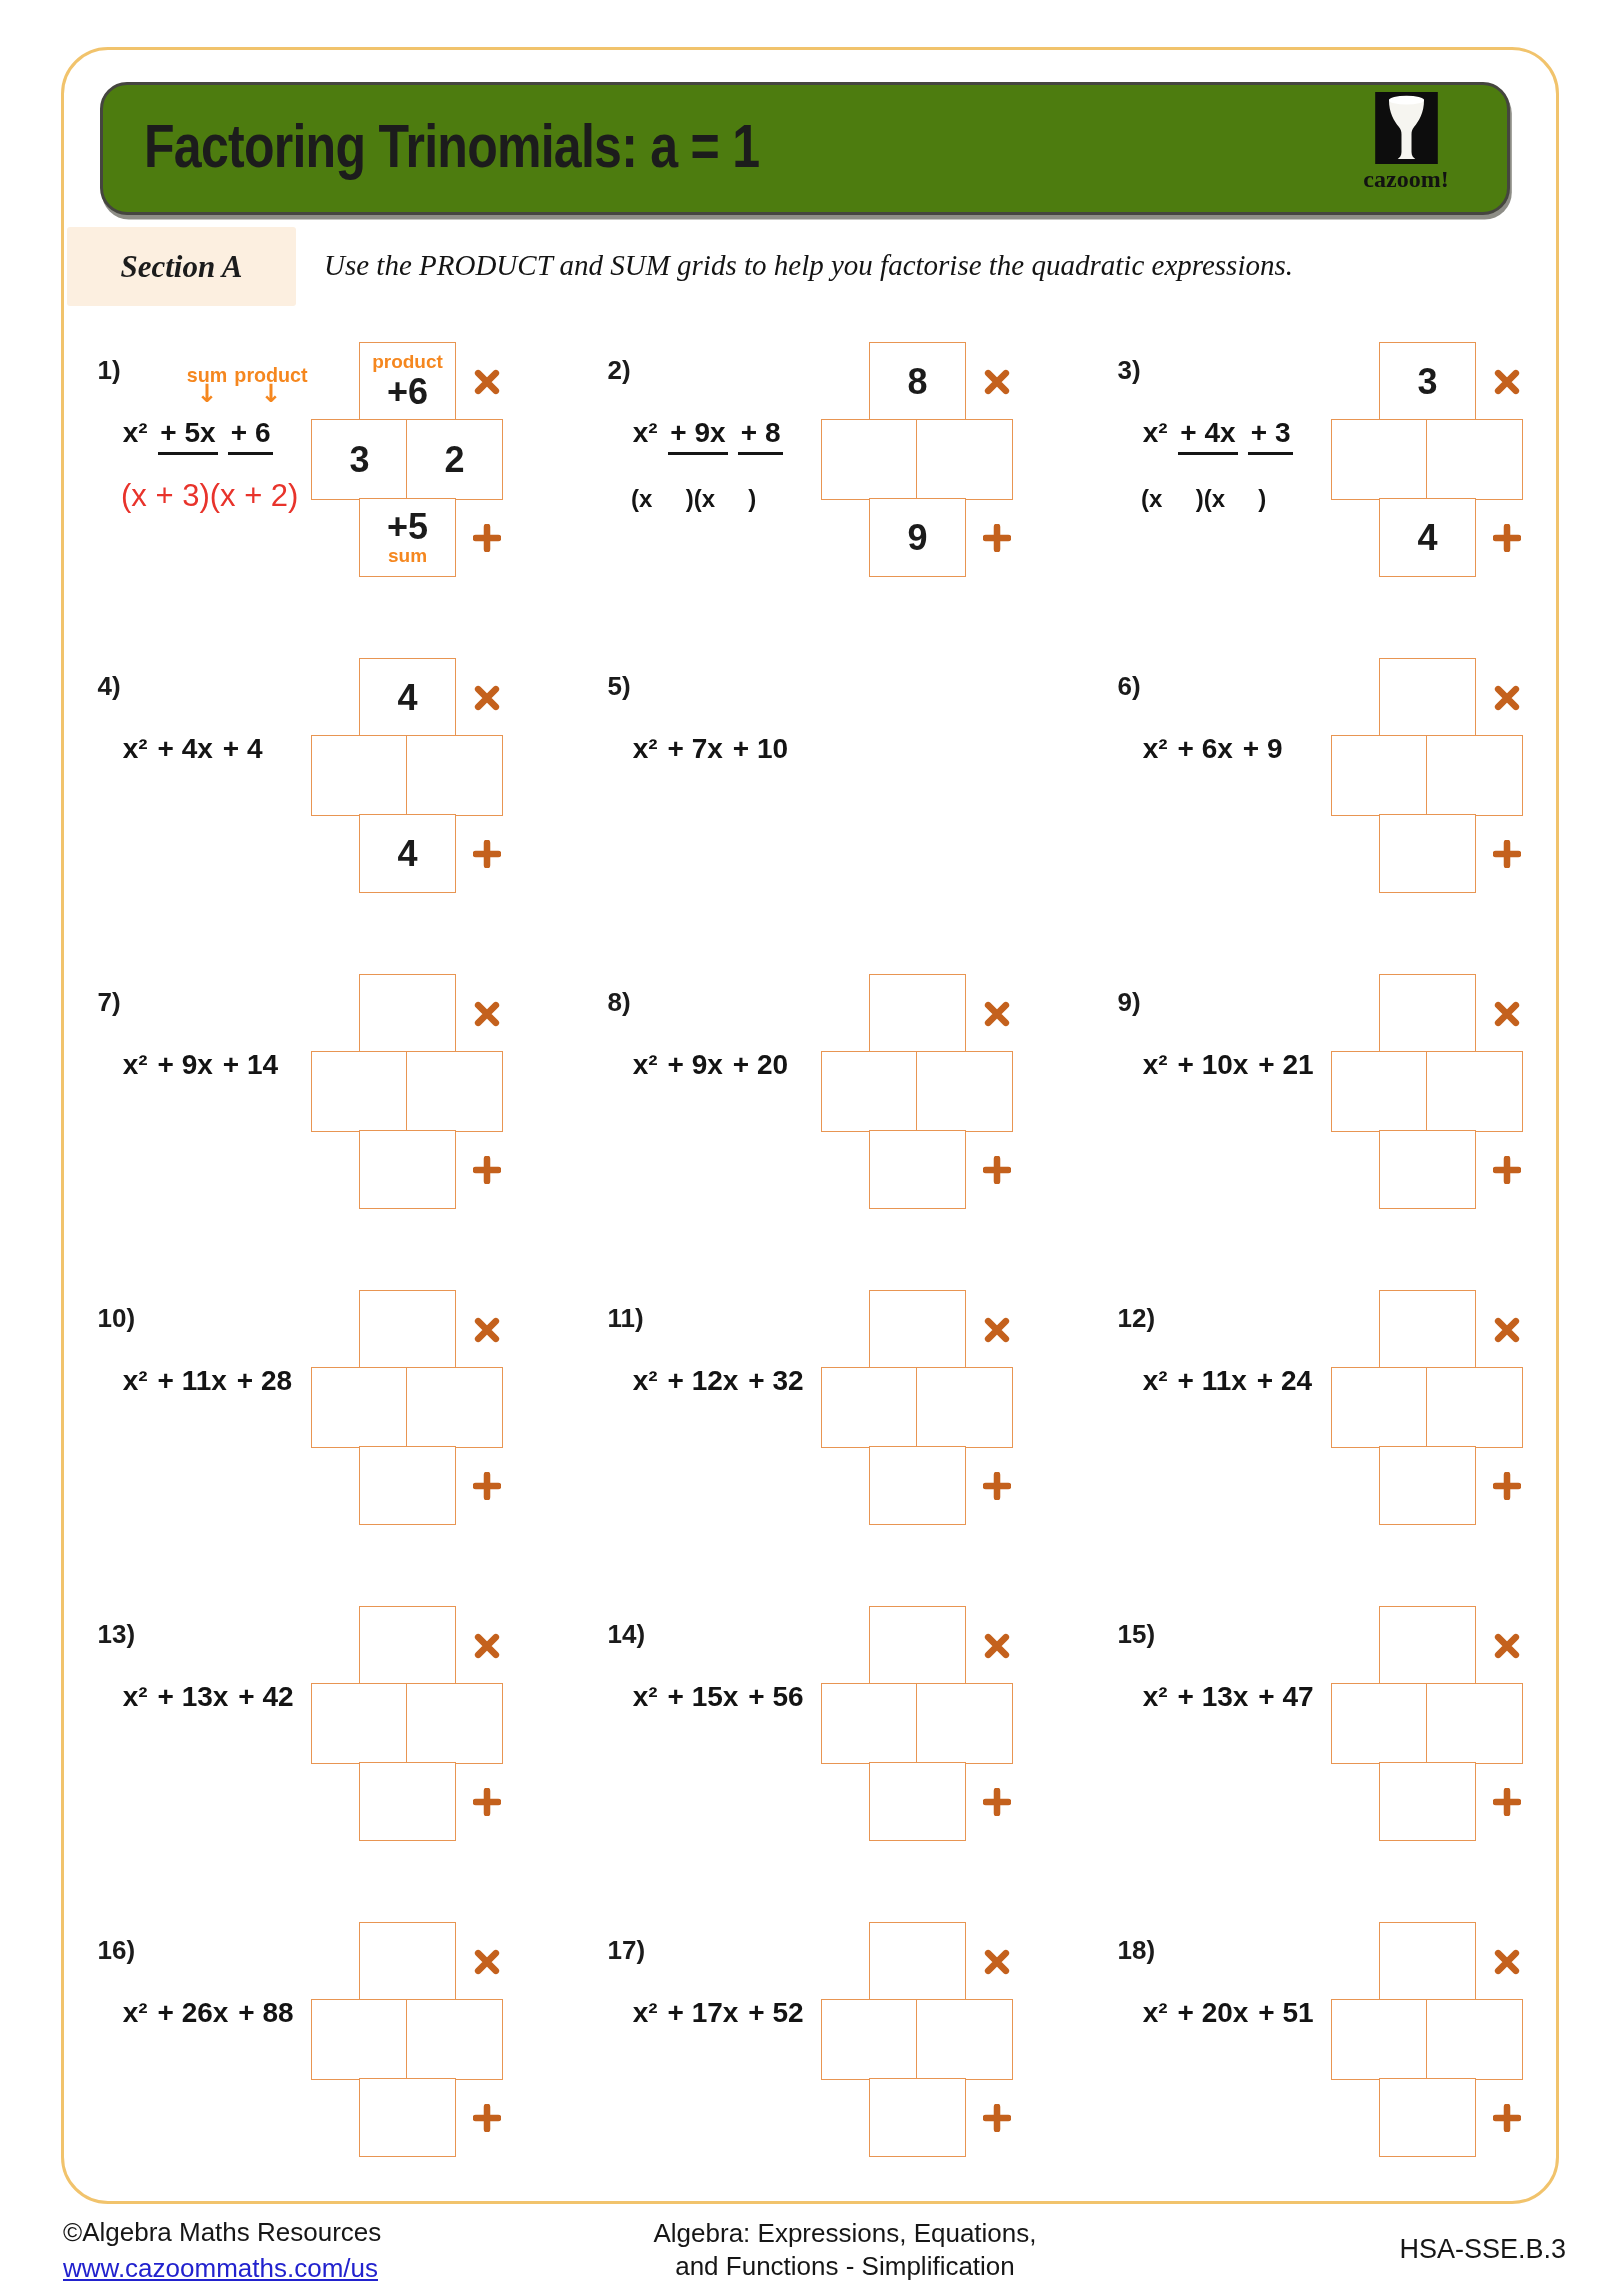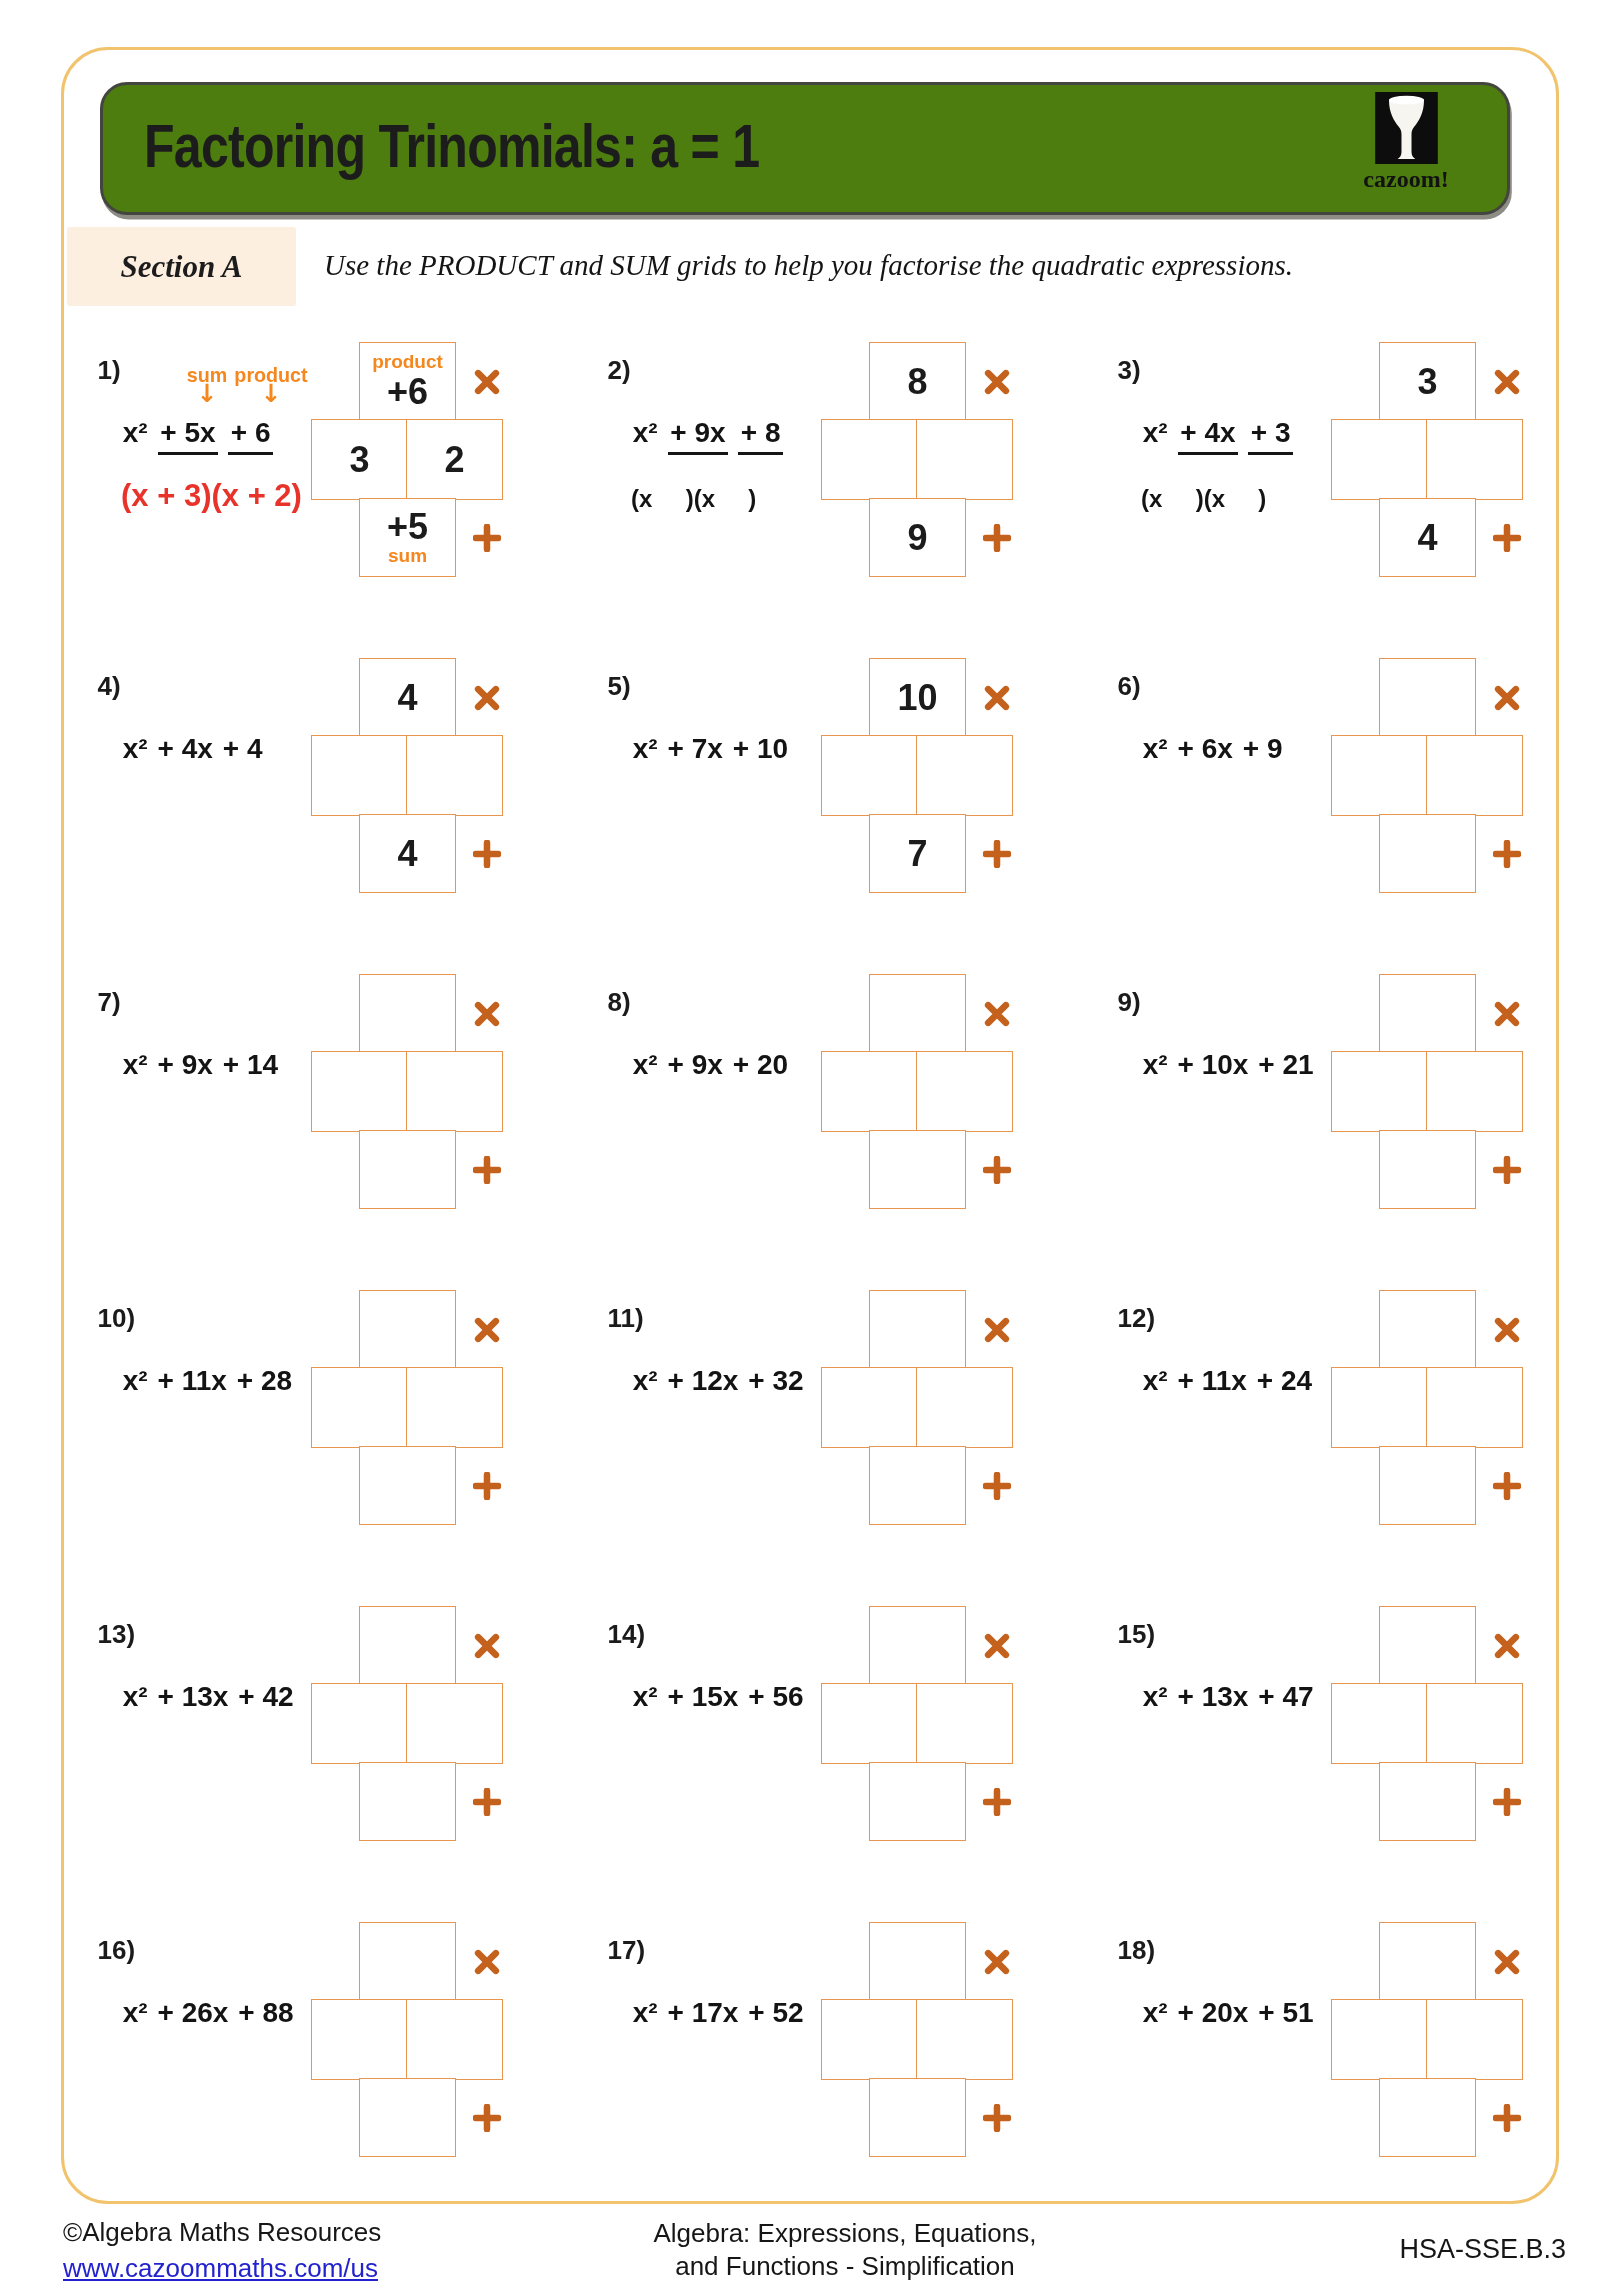--- a/index.html
+++ b/index.html
@@ -51,21 +51,21 @@
   .term { display:inline-block; }
   .u { border-bottom:3.6px solid #161616; padding:0 2.7px 2.7px 2.7px; }
   .ann {
     position:absolute; top:21.5px; transform:translateX(-50%);
     font-size:19.7px; font-weight:bold; color:#F5871F; white-space:nowrap;
   }
   .arrow {
     position:absolute; top:39px; transform:translateX(-50%);
     font-family:"DejaVu Sans", sans-serif; font-size:25px; font-weight:bold; color:#F5871F; line-height:1;
   }
-  .answer { position:absolute; left:0; top:136px; font-size:31px; font-weight:bold; color:#E8332B; white-space:nowrap; }
+  .answer { position:absolute; left:0; top:136px; font-size:31px; font-weight:normal; color:#E8332B; white-space:nowrap; }
   .parens { position:absolute; left:0; top:143px; font-size:24px; font-weight:bold; white-space:pre; color:#141414; }
   
   .cross { position:absolute; left:226px; top:0; width:233px; height:235px; }
   .cbox {
     position:absolute; box-sizing:border-box; border:1.8px solid #E89552; background:#ffffff;
     display:flex; flex-direction:column; align-items:center; justify-content:center;
   }
   .cval { font-size:36px; font-weight:bold; color:#1b1b1b; line-height:1.05; }
   .cbox-label { font-size:19px; font-weight:bold; color:#F5871F; line-height:1.1; }
   .cb-top    { left:48px; top:0;    width:97px; height:79px; }
@@ -251,44 +251,20 @@
     </div>
     <div class="problem">
       <div class="pnum">5)</div>
       <div class="expr-area">
         <div class="expr-row">
           <span class="term">x²</span>
           <span class="term">+ 7x</span>
           <span class="term">+ 10</span>
         </div>
       </div>
-      <div class="cross">
-        <div class="cbox cb-top">
-          <div class="cval">10</div>
-        </div>
-        <div class="cbox cb-left">
-          <div class="cval"></div>
-        </div>
-        <div class="cbox cb-right">
-          <div class="cval"></div>
-        </div>
-        <div class="cbox cb-bottom">
-          <div class="cval">7</div>
-        </div>
-        <div class="sym sym-x">
-          <svg width="28" height="28" viewBox="0 0 30 30">
-            <path d="M5.5 5.5 L24.5 24.5 M24.5 5.5 L5.5 24.5" stroke="#C4611D" stroke-width="7" stroke-linecap="round" fill="none"></path>
-          </svg>
-        </div>
-        <div class="sym sym-p">
-          <svg width="28" height="28" viewBox="0 0 30 30">
-            <path d="M15 3 L15 27 M3 15 L27 15" stroke="#C4611D" stroke-width="7" stroke-linecap="round" fill="none"></path>
-          </svg>
-        </div>
-      </div>
     </div>
     <div class="problem">
       <div class="pnum">6)</div>
       <div class="expr-area">
         <div class="expr-row">
           <span class="term">x²</span>
           <span class="term">+ 6x</span>
           <span class="term">+ 9</span>
         </div>
       </div>

